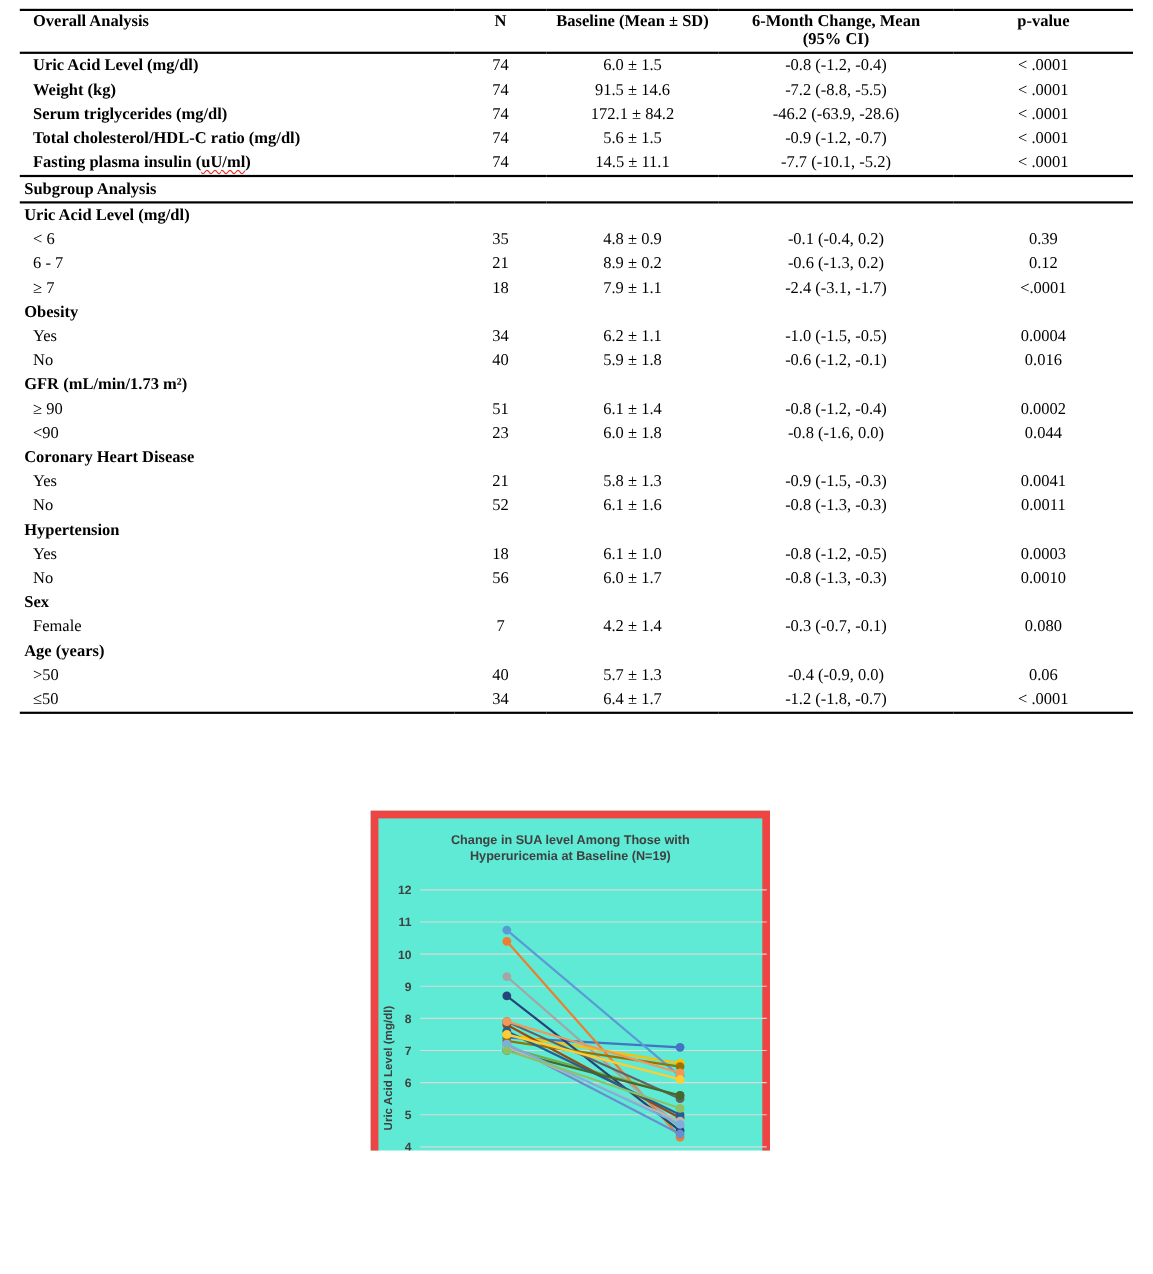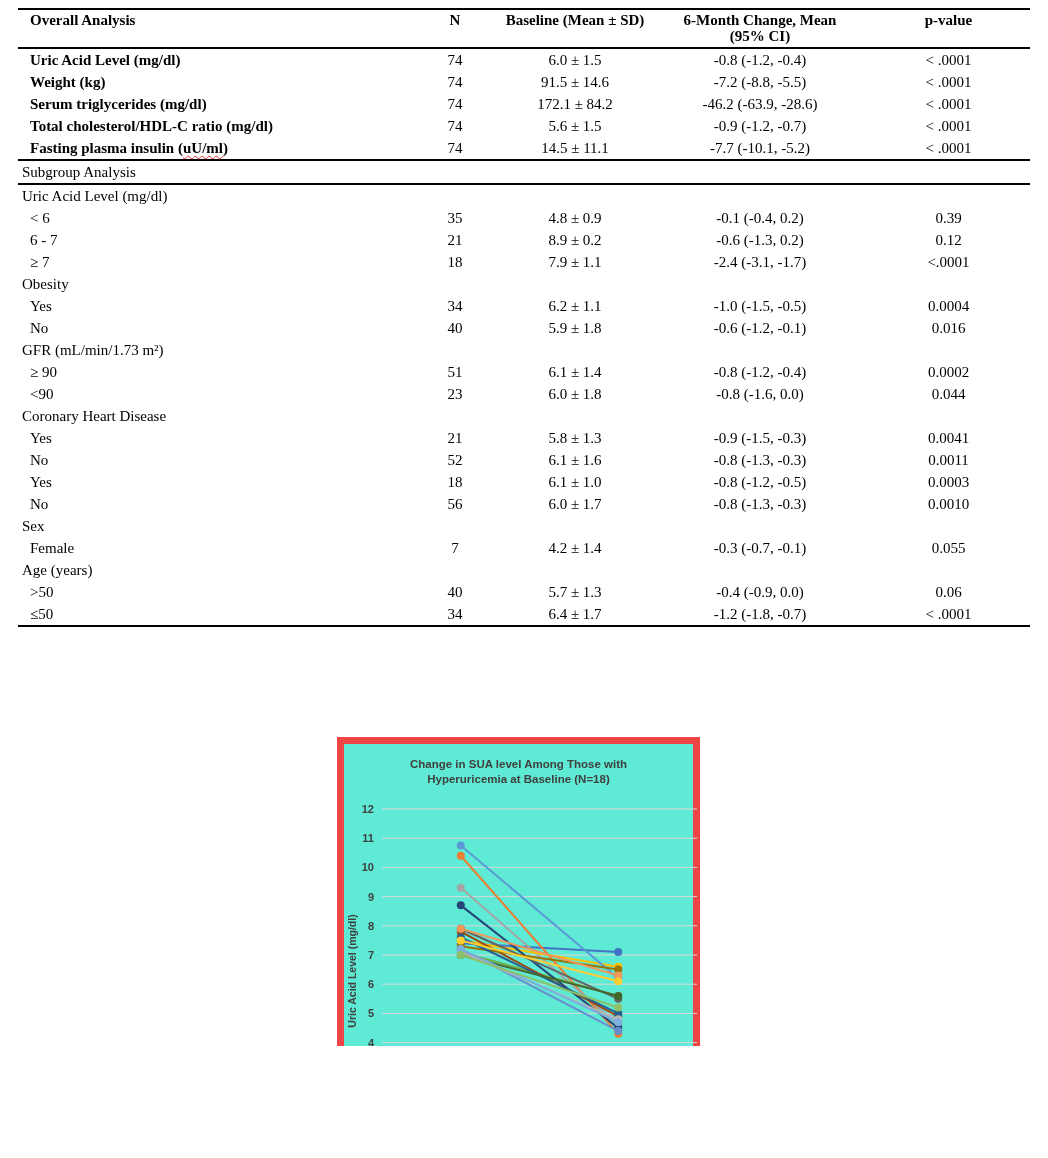--- a/index.html
+++ b/index.html
@@ -23,21 +23,21 @@
     white-space:nowrap; overflow:visible;
   }
   table.results th.lbl { text-align:left; padding-left:12px; }
   table.results td {
     padding:1px 2px; line-height:20px; vertical-align:top;
     white-space:nowrap; overflow:visible;
   }
   table.results td.center { text-align:center; }
   table.results td.lbl { text-align:left; padding-left:12px; }
   table.results td.bold { font-weight:bold; }
-  table.results tr.group td, table.results tr.section td { font-weight:normal; padding-left:4px;margin-left:25px; }
+  table.results tr.group td, table.results tr.section td { font-weight:bold; padding-left:4px;margin-left:25px; }
   table.results tr.section td { border-top:2px solid #000; border-bottom:2px solid #000; }
   .wavy {
     text-decoration-line: underline;
     text-decoration-style: wavy;
     text-decoration-color:#e03024;
     text-decoration-thickness:1px;
     text-underline-offset:2px;
   }
 
   
@@ -192,20 +192,23 @@
           <td class="center">-0.9 (-1.5, -0.3)</td>
           <td class="center">0.0041</td>
         </tr>
         <tr>
           <td class="lbl">No</td>
           <td class="center">52</td>
           <td class="center">6.1 ± 1.6</td>
           <td class="center">-0.8 (-1.3, -0.3)</td>
           <td class="center">0.0011</td>
         </tr>
+        <tr class="group">
+          <td colspan="5">Hypertension</td>
+        </tr>
         <tr>
           <td class="lbl">Yes</td>
           <td class="center">18</td>
           <td class="center">6.1 ± 1.0</td>
           <td class="center">-0.8 (-1.2, -0.5)</td>
           <td class="center">0.0003</td>
         </tr>
         <tr>
           <td class="lbl">No</td>
           <td class="center">56</td>
@@ -214,21 +217,21 @@
           <td class="center">0.0010</td>
         </tr>
         <tr class="group">
           <td colspan="5">Sex</td>
         </tr>
         <tr>
           <td class="lbl">Female</td>
           <td class="center">7</td>
           <td class="center">4.2 ± 1.4</td>
           <td class="center">-0.3 (-0.7, -0.1)</td>
-          <td class="center">0.055</td>
+          <td class="center">0.080</td>
         </tr>
         <tr class="group">
           <td colspan="5">Age (years)</td>
         </tr>
         <tr>
           <td class="lbl">&gt;50</td>
           <td class="center">40</td>
           <td class="center">5.7 ± 1.3</td>
           <td class="center">-0.4 (-0.9, 0.0)</td>
           <td class="center">0.06</td>
@@ -239,21 +242,21 @@
           <td class="center">6.4 ± 1.7</td>
           <td class="center">-1.2 (-1.8, -0.7)</td>
           <td class="center">&lt; .0001</td>
         </tr>
       </tbody>
   </table>
 
   <div class="chart-box">
     <div class="chart-title">
       <div>Change in SUA level Among Those with</div>
-      <div>Hyperuricemia at Baseline (N=18)</div>
+      <div>Hyperuricemia at Baseline (N=19)</div>
     </div>
     <svg id="chart-svg" width="361" height="390" viewBox="0 0 361 390">
         <line x1="38" y1="22" x2="353" y2="22" class="grid-line"></line>
         <text x="30" y="26" text-anchor="end" class="tick-label">12</text>
         <line x1="38" y1="51.2" x2="353" y2="51.2" class="grid-line"></line>
         <text x="30" y="55.2" text-anchor="end" class="tick-label">11</text>
         <line x1="38" y1="80.4" x2="353" y2="80.4" class="grid-line"></line>
         <text x="30" y="84.4" text-anchor="end" class="tick-label">10</text>
         <line x1="38" y1="109.6" x2="353" y2="109.6" class="grid-line"></line>
         <text x="30" y="113.6" text-anchor="end" class="tick-label">9</text>

